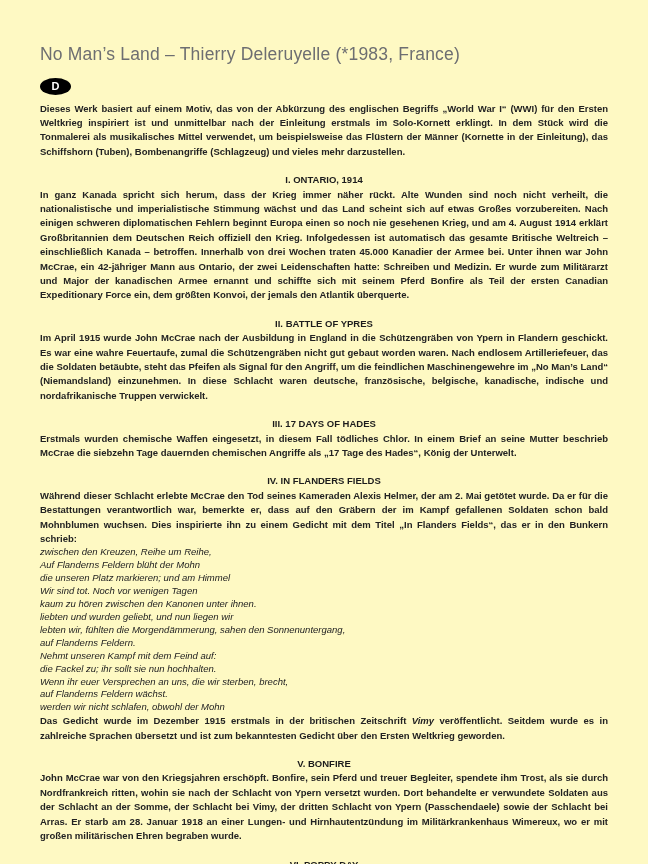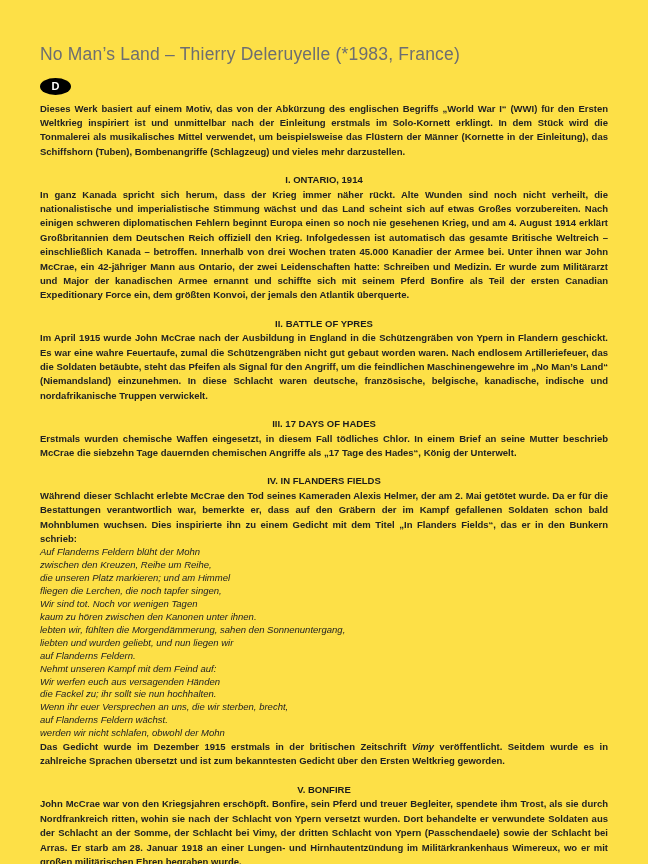--- a/index.html
+++ b/index.html
@@ -2,21 +2,21 @@
 <html lang="de"><head>
 <meta charset="utf-8">
 <style>
   html, body { margin: 0; padding: 0; background: #ffffff; }
   .page {
     position: relative;
     width: 648px;
     height: 864px;
     box-sizing: border-box;
     padding: 44px 40px 0 40px;
-    background: #fde047;
+    background: #fef9c3;
     font-family: "Liberation Sans", sans-serif;
     color: #222222;
     overflow: hidden;
   }
   .title {
     font-size: 17.5px;
     font-weight: 400;
     color: #6d6e71;
     margin: 0 0 11px 0;
     letter-spacing: 0.2px;
@@ -77,31 +77,29 @@
   <h2 class="heading">II. BATTLE OF YPRES</h2>
   <p class="body"><span>Im April 1915 wurde John McCrae nach der Ausbildung in England in die Schützengräben von Ypern in Flandern geschickt. Es war eine wahre Feuertaufe, zumal die Schützengräben nicht gut gebaut worden waren. Nach endlosem Artilleriefeuer, das die Soldaten betäubte, steht das Pfeifen als Signal für den Angriff, um die feindlichen Maschinengewehre im „No Man’s Land“ (Niemandsland) einzunehmen. In diese Schlacht waren deutsche, französische, belgische, kanadische, indische und nordafrikanische Truppen verwickelt.</span></p>
 
   <h2 class="heading">III. 17 DAYS OF HADES</h2>
   <p class="body"><span>Erstmals wurden chemische Waffen eingesetzt, in diesem Fall tödliches Chlor. In einem Brief an seine Mutter beschrieb McCrae die siebzehn Tage dauernden chemischen Angriffe als „17 Tage des Hades“, König der Unterwelt.</span></p>
 
   <h2 class="heading">IV. IN FLANDERS FIELDS</h2>
   <p class="body"><span>Während dieser Schlacht erlebte McCrae den Tod seines Kameraden Alexis Helmer, der am 2. Mai getötet wurde. Da er für die Bestattungen verantwortlich war, bemerkte er, dass auf den Gräbern der im Kampf gefallenen Soldaten schon bald Mohnblumen wuchsen. Dies inspirierte ihn zu einem Gedicht mit dem Titel „In Flanders Fields“, das er in den Bunkern schrieb:</span></p>
 
   <div class="poem">
+    <div class="poem-line">zwischen den Kreuzen, Reihe um Reihe,</div>
     <div class="poem-line">Auf Flanderns Feldern blüht der Mohn</div>
-    <div class="poem-line">zwischen den Kreuzen, Reihe um Reihe,</div>
     <div class="poem-line">die unseren Platz markieren; und am Himmel</div>
-    <div class="poem-line">fliegen die Lerchen, die noch tapfer singen,</div>
     <div class="poem-line">Wir sind tot. Noch vor wenigen Tagen</div>
     <div class="poem-line">kaum zu hören zwischen den Kanonen unter ihnen.</div>
+    <div class="poem-line">liebten und wurden geliebt, und nun liegen wir</div>
     <div class="poem-line">lebten wir, fühlten die Morgendämmerung, sahen den Sonnenuntergang,</div>
-    <div class="poem-line">liebten und wurden geliebt, und nun liegen wir</div>
     <div class="poem-line">auf Flanderns Feldern.</div>
     <div class="poem-line">Nehmt unseren Kampf mit dem Feind auf:</div>
-    <div class="poem-line">Wir werfen euch aus versagenden Händen</div>
     <div class="poem-line">die Fackel zu; ihr sollt sie nun hochhalten.</div>
     <div class="poem-line">Wenn ihr euer Versprechen an uns, die wir sterben, brecht,</div>
     <div class="poem-line">auf Flanderns Feldern wächst.</div>
     <div class="poem-line">werden wir nicht schlafen, obwohl der Mohn</div>
   </div>
 
   <p class="body after-poem"><span>Das Gedicht wurde im Dezember 1915 erstmals in der britischen Zeitschrift </span><span class="it">Vimy</span><span> veröffentlicht. Seitdem wurde es in zahlreiche Sprachen übersetzt und ist zum bekanntesten Gedicht über den Ersten Weltkrieg geworden.</span></p>
 
   <h2 class="heading">V. BONFIRE</h2>
   <p class="body"><span>John McCrae war von den Kriegsjahren erschöpft. Bonfire, sein Pferd und treuer Begleiter, spendete ihm Trost, als sie durch Nordfrankreich ritten, wohin sie nach der Schlacht von Ypern versetzt wurden. Dort behandelte er verwundete Soldaten aus der Schlacht an der Somme, der Schlacht bei Vimy, der dritten Schlacht von Ypern (Passchendaele) sowie der Schlacht bei Arras. Er starb am 28. Januar 1918 an einer Lungen- und Hirnhautentzündung im Militärkrankenhaus Wimereux, wo er mit großen militärischen Ehren begraben wurde.</span></p>

